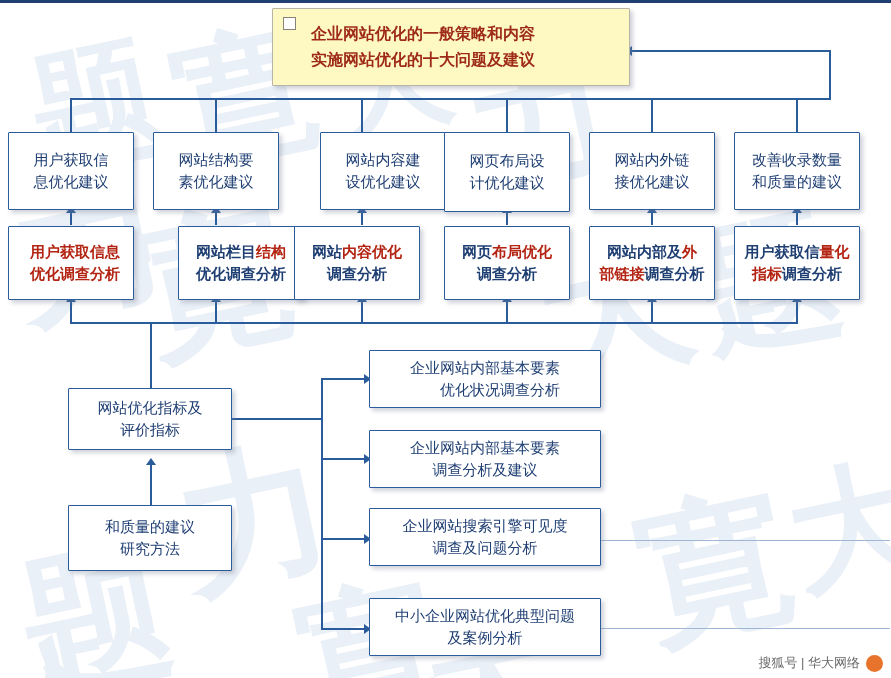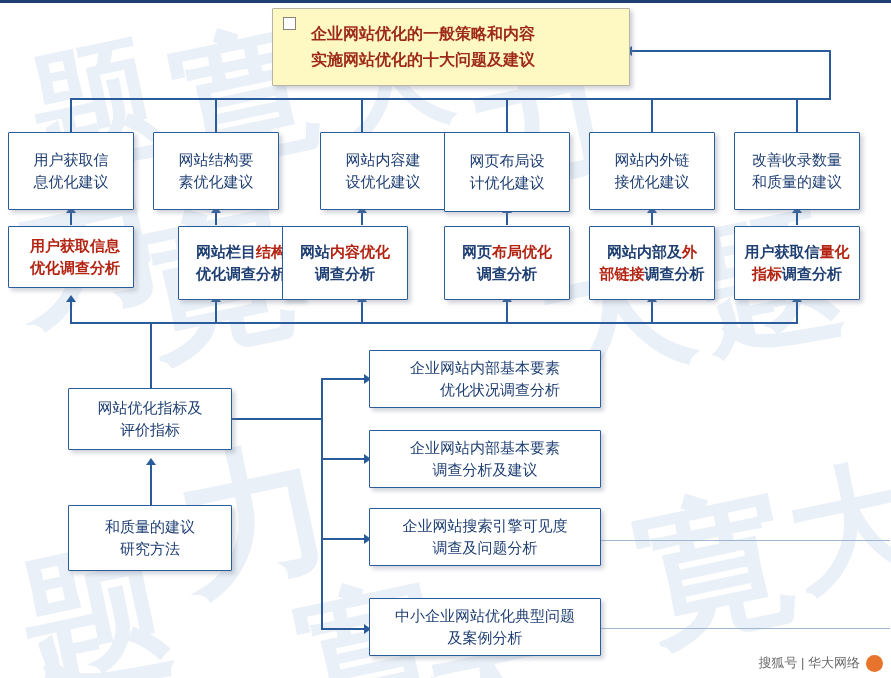--- a/index.html
+++ b/index.html
@@ -254,33 +254,33 @@
       <span class="cell-line">接优化建议</span>
     </div>
   </div>
   <div class="box shadow" style="left:734px; top:132px; width:126px; height:78px;">
     <div>
       <span class="cell-line">改善收录数量</span>
       <span class="cell-line">和质量的建议</span>
     </div>
   </div>
 
-  <div class="box shadow row2" style="left:8px; top:226px; width:126px; height:62px;padding-left:8px;">
+  <div class="box shadow row2" style="left:8px; top:226px; width:126px; height:74px;padding-left:8px;">
     <div>
       <span class="cell-line"><span class="red-b">用户获取信息</span></span>
       <span class="cell-line"><span class="red-b">优化调查分析</span></span>
     </div>
   </div>
   <div class="box shadow row2" style="left:153px; top:226px; width:126px; height:74px;margin-left:25px;">
     <div>
       <span class="cell-line"><span>网站栏目</span><span class="red-b">结构</span></span>
       <span class="cell-line"><span>优化调查分析</span></span>
     </div>
   </div>
-  <div class="box shadow row2" style="left:282px; top:226px; width:126px; height:74px;">
+  <div class="box shadow row2" style="left:294px; top:226px; width:126px; height:74px;">
     <div>
       <span class="cell-line"><span>网站</span><span class="red-b">内容优化</span></span>
       <span class="cell-line"><span>调查分析</span></span>
     </div>
   </div>
   <div class="box shadow row2" style="left:444px; top:226px; width:126px; height:74px;">
     <div>
       <span class="cell-line"><span>网页</span><span class="red-b">布局优化</span></span>
       <span class="cell-line"><span>调查分析</span></span>
     </div>

